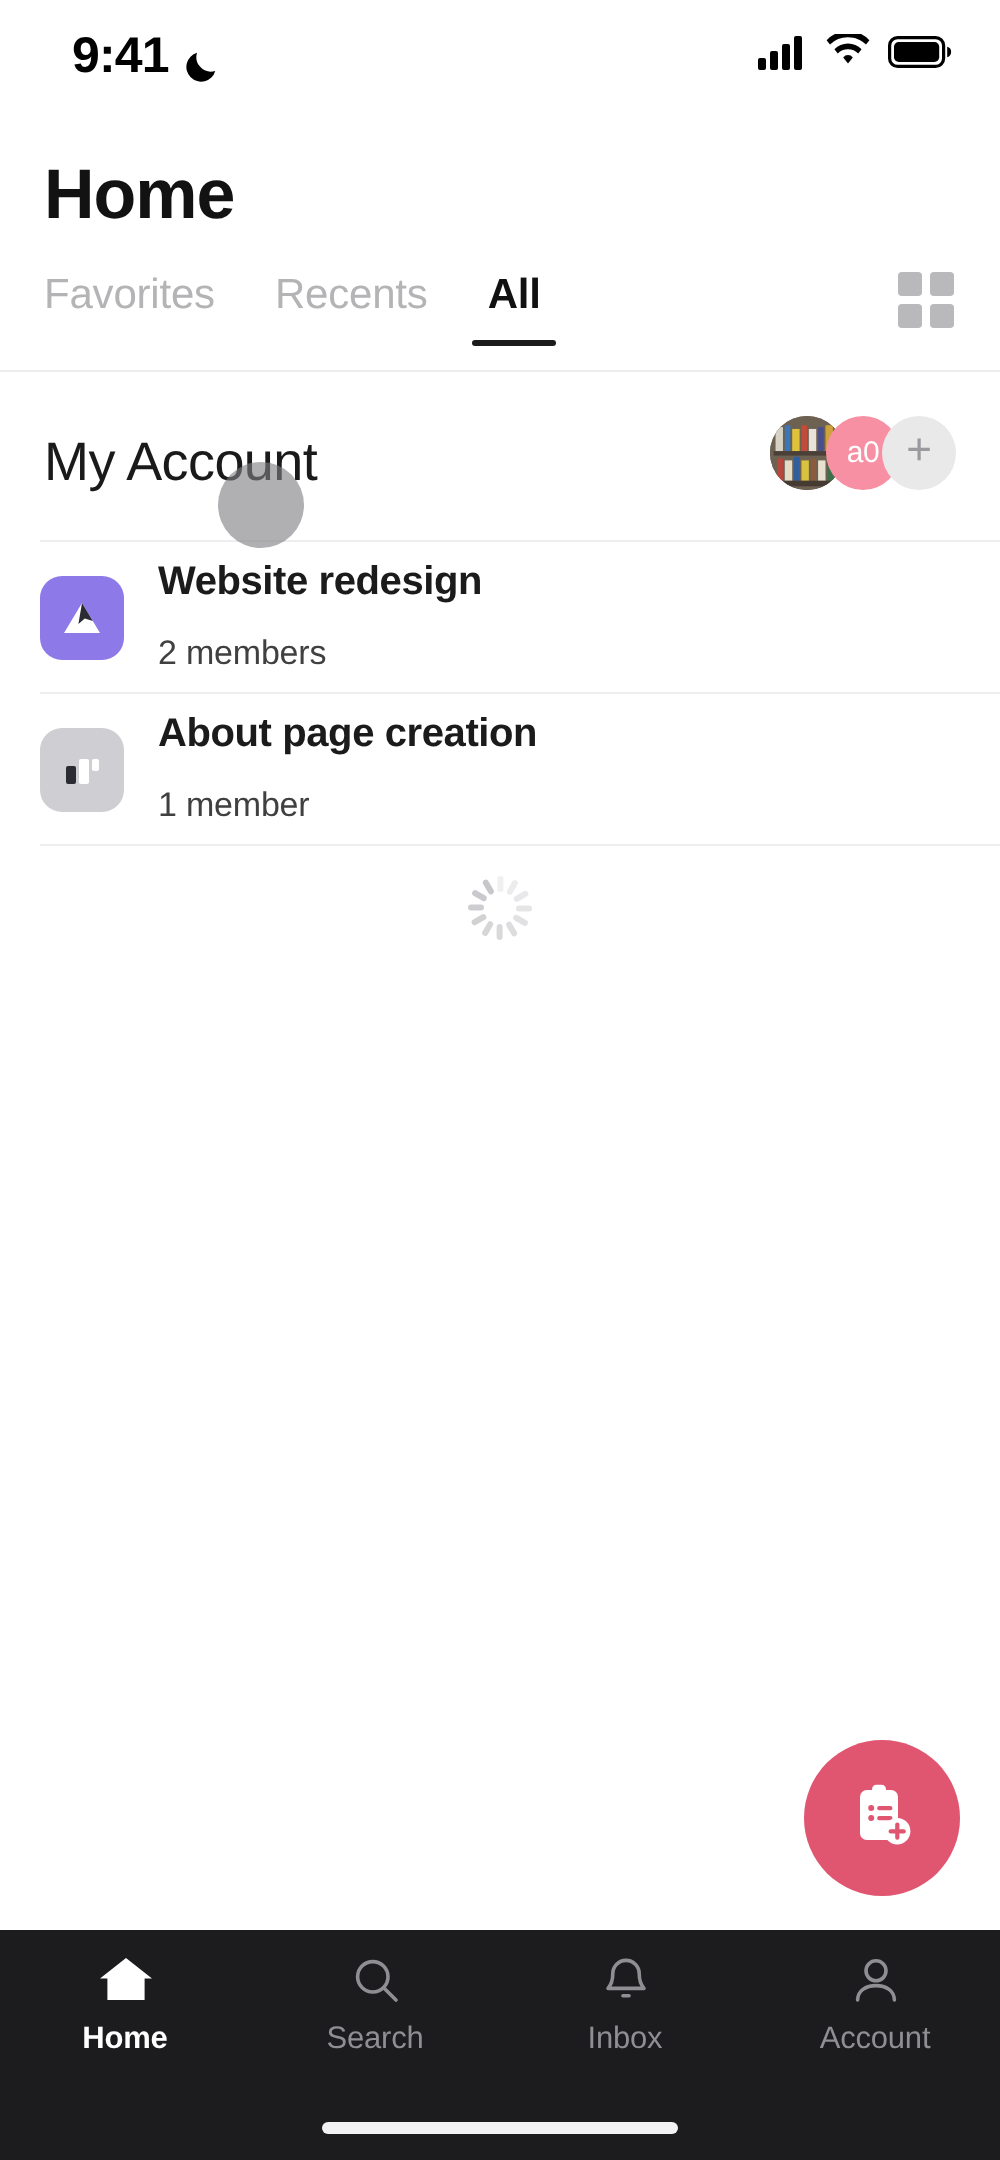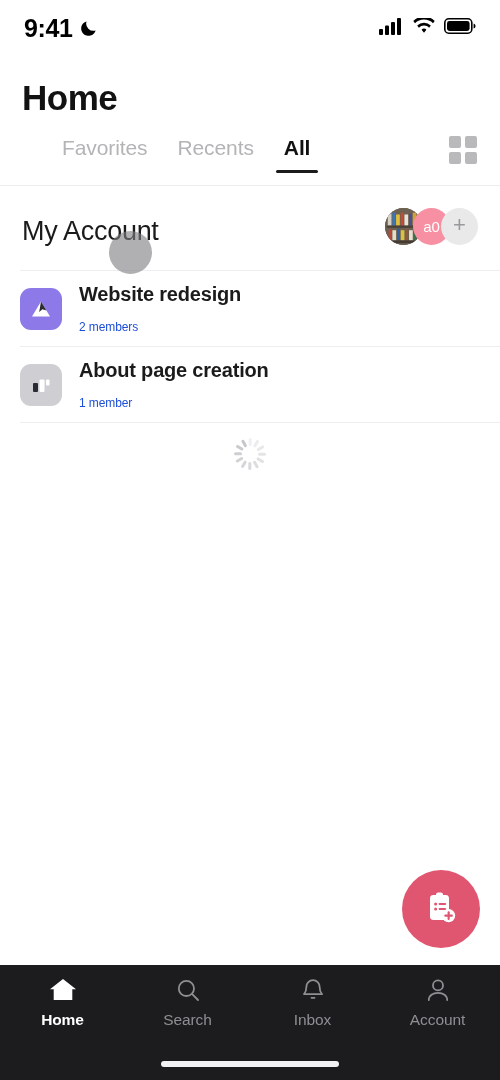--- a/index.html
+++ b/index.html
@@ -10,35 +10,35 @@
     overflow:hidden;
   }
   #phone { position:relative; width:500px; height:1080px; background:#ffffff; }
 
   
   .statusbar {
     position:absolute; top:0; left:0; width:500px; height:56px;
     display:flex; align-items:center; justify-content:space-between;
     padding:0 24px;
   }
-  .status-left { display:flex; align-items:center; gap:7px; }
+  .status-left { display:flex; align-items:flex-end; gap:7px;margin-left:12px; }
   .status-time { font-size:25px; font-weight:bold; color:#000; letter-spacing:-0.4px; }
   .moon-icon { width:19px; height:19px; display:block; }
   .status-right { display:flex; align-items:center; gap:9px; }
 
   
   .page-title {
     position:absolute; top:78px; left:22px;
     font-size:35px; font-weight:bold; color:#121212; letter-spacing:-0.5px;
   }
 
   
   .tabbar {
     position:absolute; top:132px; left:0; width:500px; height:53px;
-    display:flex; align-items:flex-start;padding-left:40px;
+    display:flex; align-items:flex-start;
   }
   .tab {
     position:relative; padding:4px 0 0 0; margin-right:30px;
     font-size:21px; color:#b4b4b6; letter-spacing:-0.1px;
   }
   .tab:first-child { margin-left:22px; }
   .tab.active { color:#111; font-weight:bold; }
   .tab.active .tab-underline {
     position:absolute; left:-8px; right:-8px; bottom:-13px; height:3px;
     background:#1b1b1b; border-radius:2px;
@@ -83,21 +83,21 @@
     height:75px; display:flex; align-items:center; padding-left:20px;
   }
   .proj-icon {
     width:42px; height:42px; border-radius:11px; flex:0 0 42px;
     display:flex; align-items:center; justify-content:center; position:relative;
   }
   .proj-icon.purple { background:#8d7ae8; }
   .proj-icon.gray { background:#cfcfd3; }
   .proj-text { margin-left:17px; }
   .proj-title { font-size:20px; font-weight:bold; color:#1b1b1b; letter-spacing:-0.2px; }
-  .proj-sub { font-size:12px; color:#1d4ed8; margin-top:14px; letter-spacing:-0.1px; }
+  .proj-sub { font-size:17px; color:#404040; margin-top:14px; letter-spacing:-0.1px; }
 
   
   .spinner {
     position:absolute; top:435px; left:50%; transform:translateX(-50%);
     width:30px; height:30px;
   }
   .spinner i {
     position:absolute; left:50%; top:50%; width:2.6px; height:8px;
     background:#c3c3c7; border-radius:1.5px;
     transform-origin:50% 150%;

